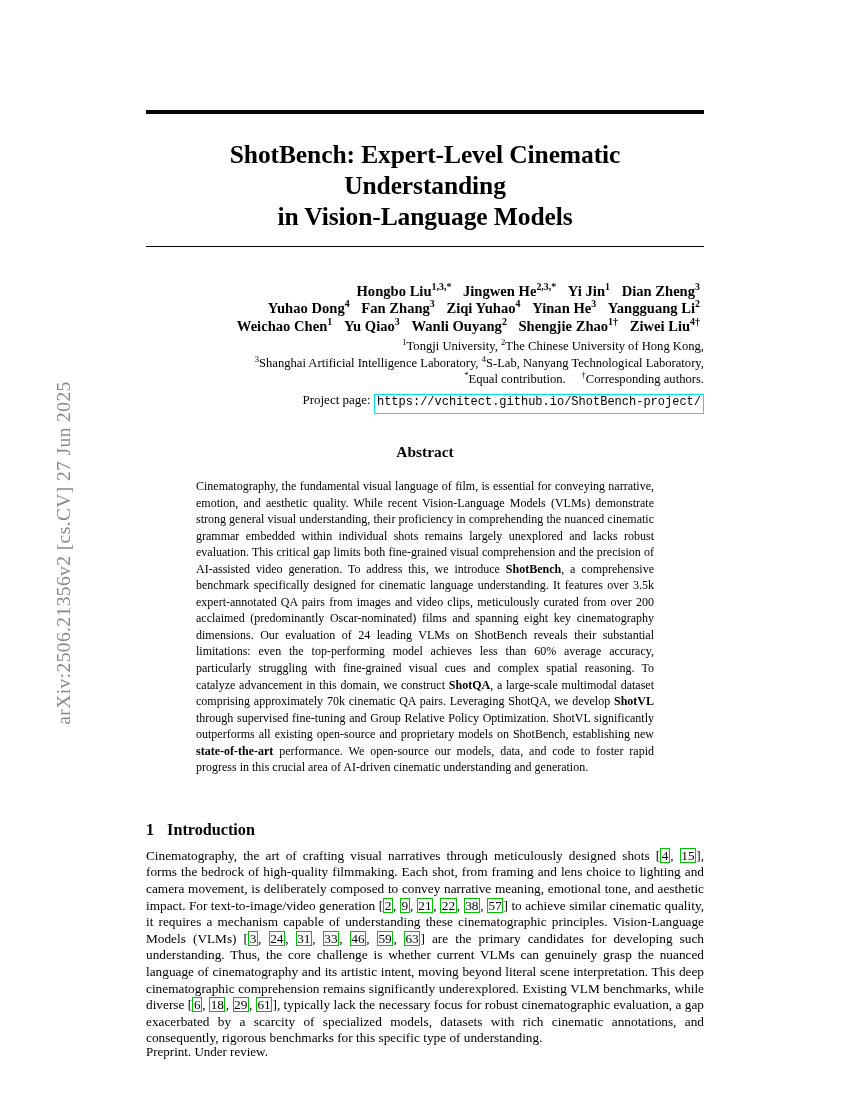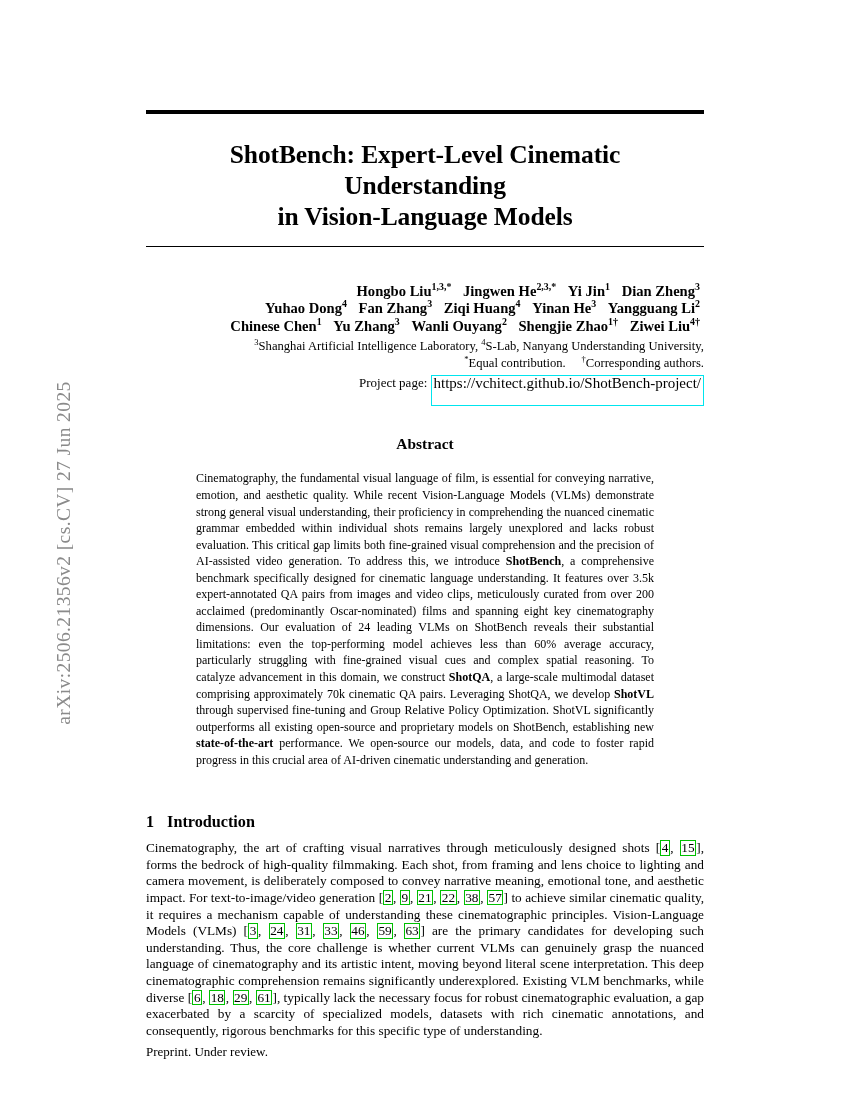--- a/index.html
+++ b/index.html
@@ -84,23 +84,23 @@
   .affil-block { margin-top: 4px; }
 
   .project-line {
     font-size: 13px;
     line-height: 17px;
     margin-top: 3px;
   }
   .url-box {
     display: inline-block;
     border: 1px solid #00e5ee;
-    font-family: Liberation Serif, serif;
-    font-size: 15px;
-    padding: 0px 2px 15px 2px;
+    font-family: Liberation Mono, monospace;
+    font-size: 12px;
+    padding: 0px 2px 4px 2px;
     line-height: 14px;
     vertical-align: -1px;
   }
 
   
   .abstract-wrap {
     margin: 29px auto 0 auto;
     width: 458px;
   }
   .abstract-head {
@@ -172,35 +172,36 @@
     <div class="author-line">
       <span class="author"><span>Hongbo Liu</span><sup>1,3,*</sup></span>
       <span class="author"><span>Jingwen He</span><sup>2,3,*</sup></span>
       <span class="author"><span>Yi Jin</span><sup>1</sup></span>
       <span class="author"><span>Dian Zheng</span><sup>3</sup></span>
     </div>
 
     <div class="author-line">
       <span class="author"><span>Yuhao Dong</span><sup>4</sup></span>
       <span class="author"><span>Fan Zhang</span><sup>3</sup></span>
-      <span class="author"><span>Ziqi Huang</span><sup>4</sup></span>
+      <span class="author"><span>Ziqi Yuhao</span><sup>4</sup></span>
       <span class="author"><span>Yinan He</span><sup>3</sup></span>
       <span class="author"><span>Yangguang Li</span><sup>2</sup></span>
     </div>
 
     <div class="author-line">
-      <span class="author"><span>Chinese Chen</span><sup>1</sup></span>
-      <span class="author"><span>Yu Zhang</span><sup>3</sup></span>
+      <span class="author"><span>Weichao Chen</span><sup>1</sup></span>
+      <span class="author"><span>Yu Qiao</span><sup>3</sup></span>
       <span class="author"><span>Wanli Ouyang</span><sup>2</sup></span>
       <span class="author"><span>Shengjie Zhao</span><sup>1†</sup></span>
       <span class="author"><span>Ziwei Liu</span><sup>4†</sup></span>
     </div>
 
     <div class="affil-block">
-      <div class="affil-line"><sup>3</sup><span>Shanghai Artificial Intelligence Laboratory, </span><sup>4</sup><span>S-Lab, Nanyang Understanding University,</span></div>
+      <div class="affil-line"><sup>1</sup><span>Tongji University, </span><sup>2</sup><span>The Chinese University of Hong Kong,</span></div>
+      <div class="affil-line"><sup>3</sup><span>Shanghai Artificial Intelligence Laboratory, </span><sup>4</sup><span>S-Lab, Nanyang Technological Laboratory,</span></div>
       <div class="affil-line"><sup>*</sup><span>Equal contribution.</span>&nbsp;&nbsp;&nbsp;&nbsp;&nbsp;<sup>†</sup><span>Corresponding authors.</span></div>
     </div>
 
     <div class="project-line"><span>Project page: </span><span class="url-box">https://vchitect.github.io/ShotBench-project/</span></div>
   </div>
 
   <div class="abstract-wrap">
     <div class="abstract-head">Abstract</div>
     <div class="abstract-body"><span>Cinematography, the fundamental visual language of film, is essential for conveying narrative, emotion, and aesthetic quality. While recent Vision-Language Models (VLMs) demonstrate strong general visual understanding, their proficiency in comprehending the nuanced cinematic grammar embedded within individual shots remains largely unexplored and lacks robust evaluation. This critical gap limits both fine-grained visual comprehension and the precision of AI-assisted video generation. To address this, we introduce </span><b>ShotBench</b><span>, a comprehensive benchmark specifically designed for cinematic language understanding. It features over 3.5k expert-annotated QA pairs from images and video clips, meticulously curated from over 200 acclaimed (predominantly Oscar-nominated) films and spanning eight key cinematography dimensions. Our evaluation of 24 leading VLMs on ShotBench reveals their substantial limitations: even the top-performing model achieves less than 60% average accuracy, particularly struggling with fine-grained visual cues and complex spatial reasoning. To catalyze advancement in this domain, we construct </span><b>ShotQA</b><span>, a large-scale multimodal dataset comprising approximately 70k cinematic QA pairs. Leveraging ShotQA, we develop </span><b>ShotVL</b><span> through supervised fine-tuning and Group Relative Policy Optimization. ShotVL significantly outperforms all existing open-source and proprietary models on ShotBench, establishing new </span><b>state-of-the-art</b><span> performance. We open-source our models, data, and code to foster rapid progress in this crucial area of AI-driven cinematic understanding and generation.</span></div>
   </div>

